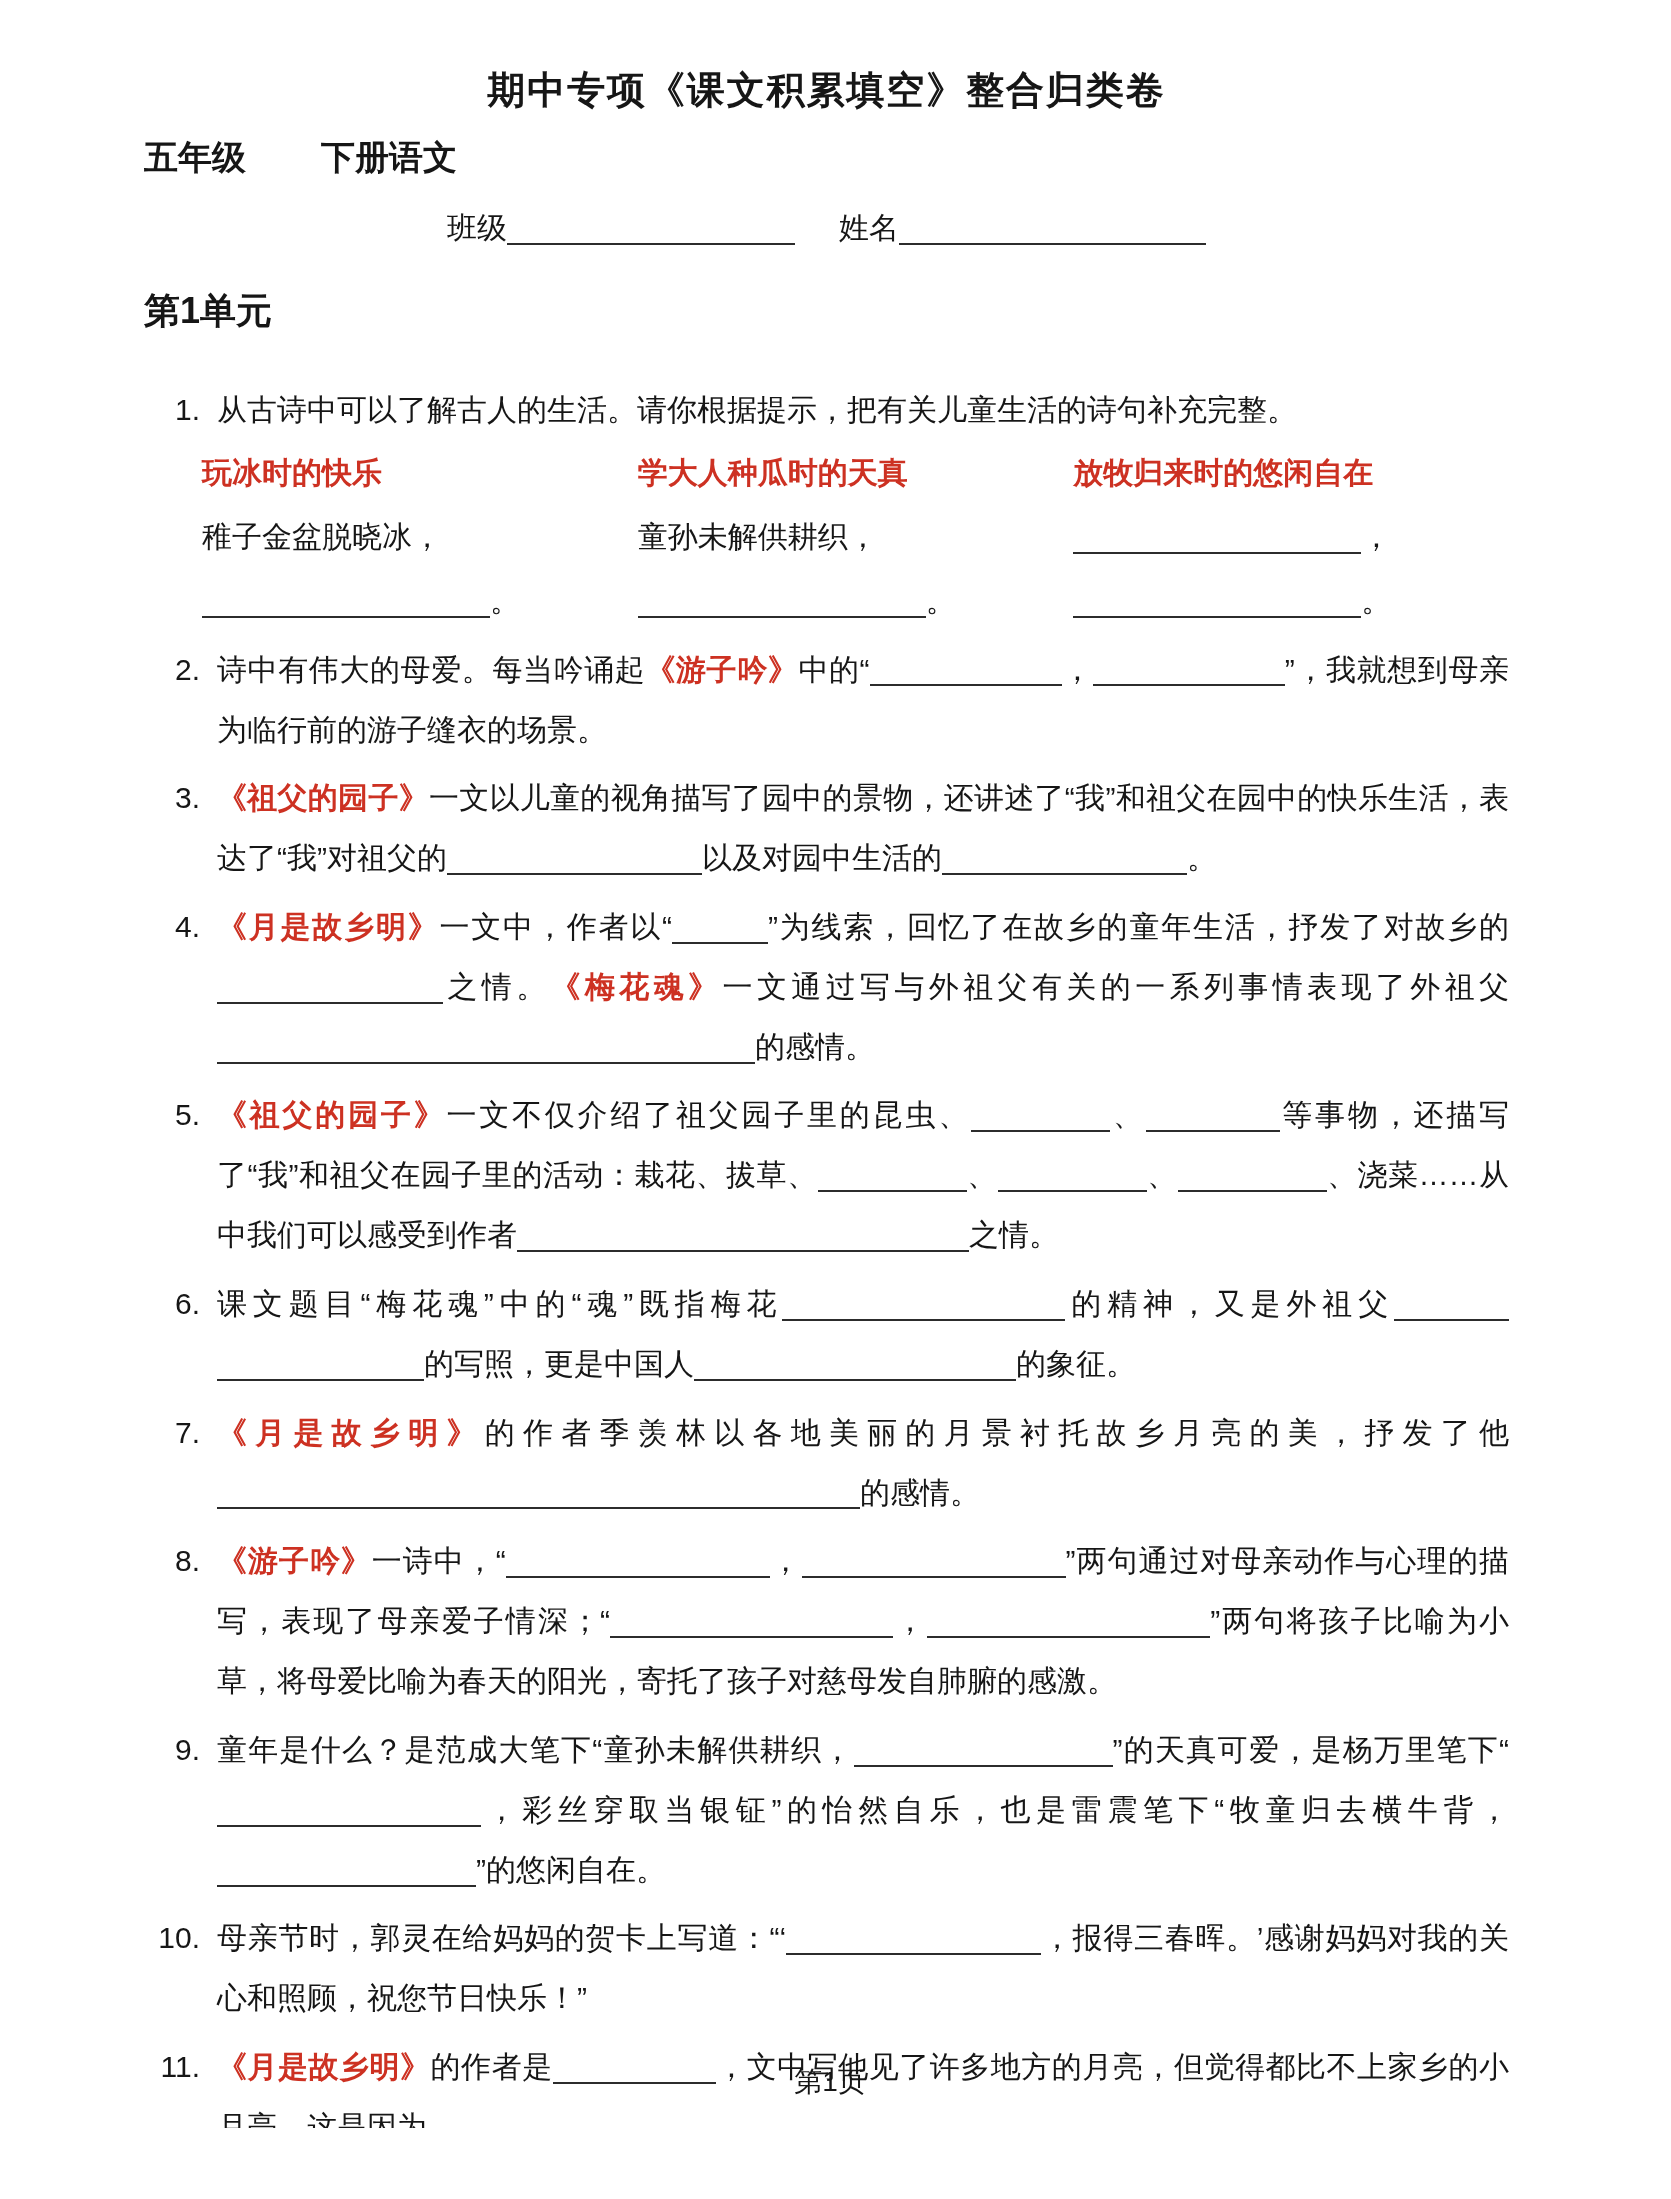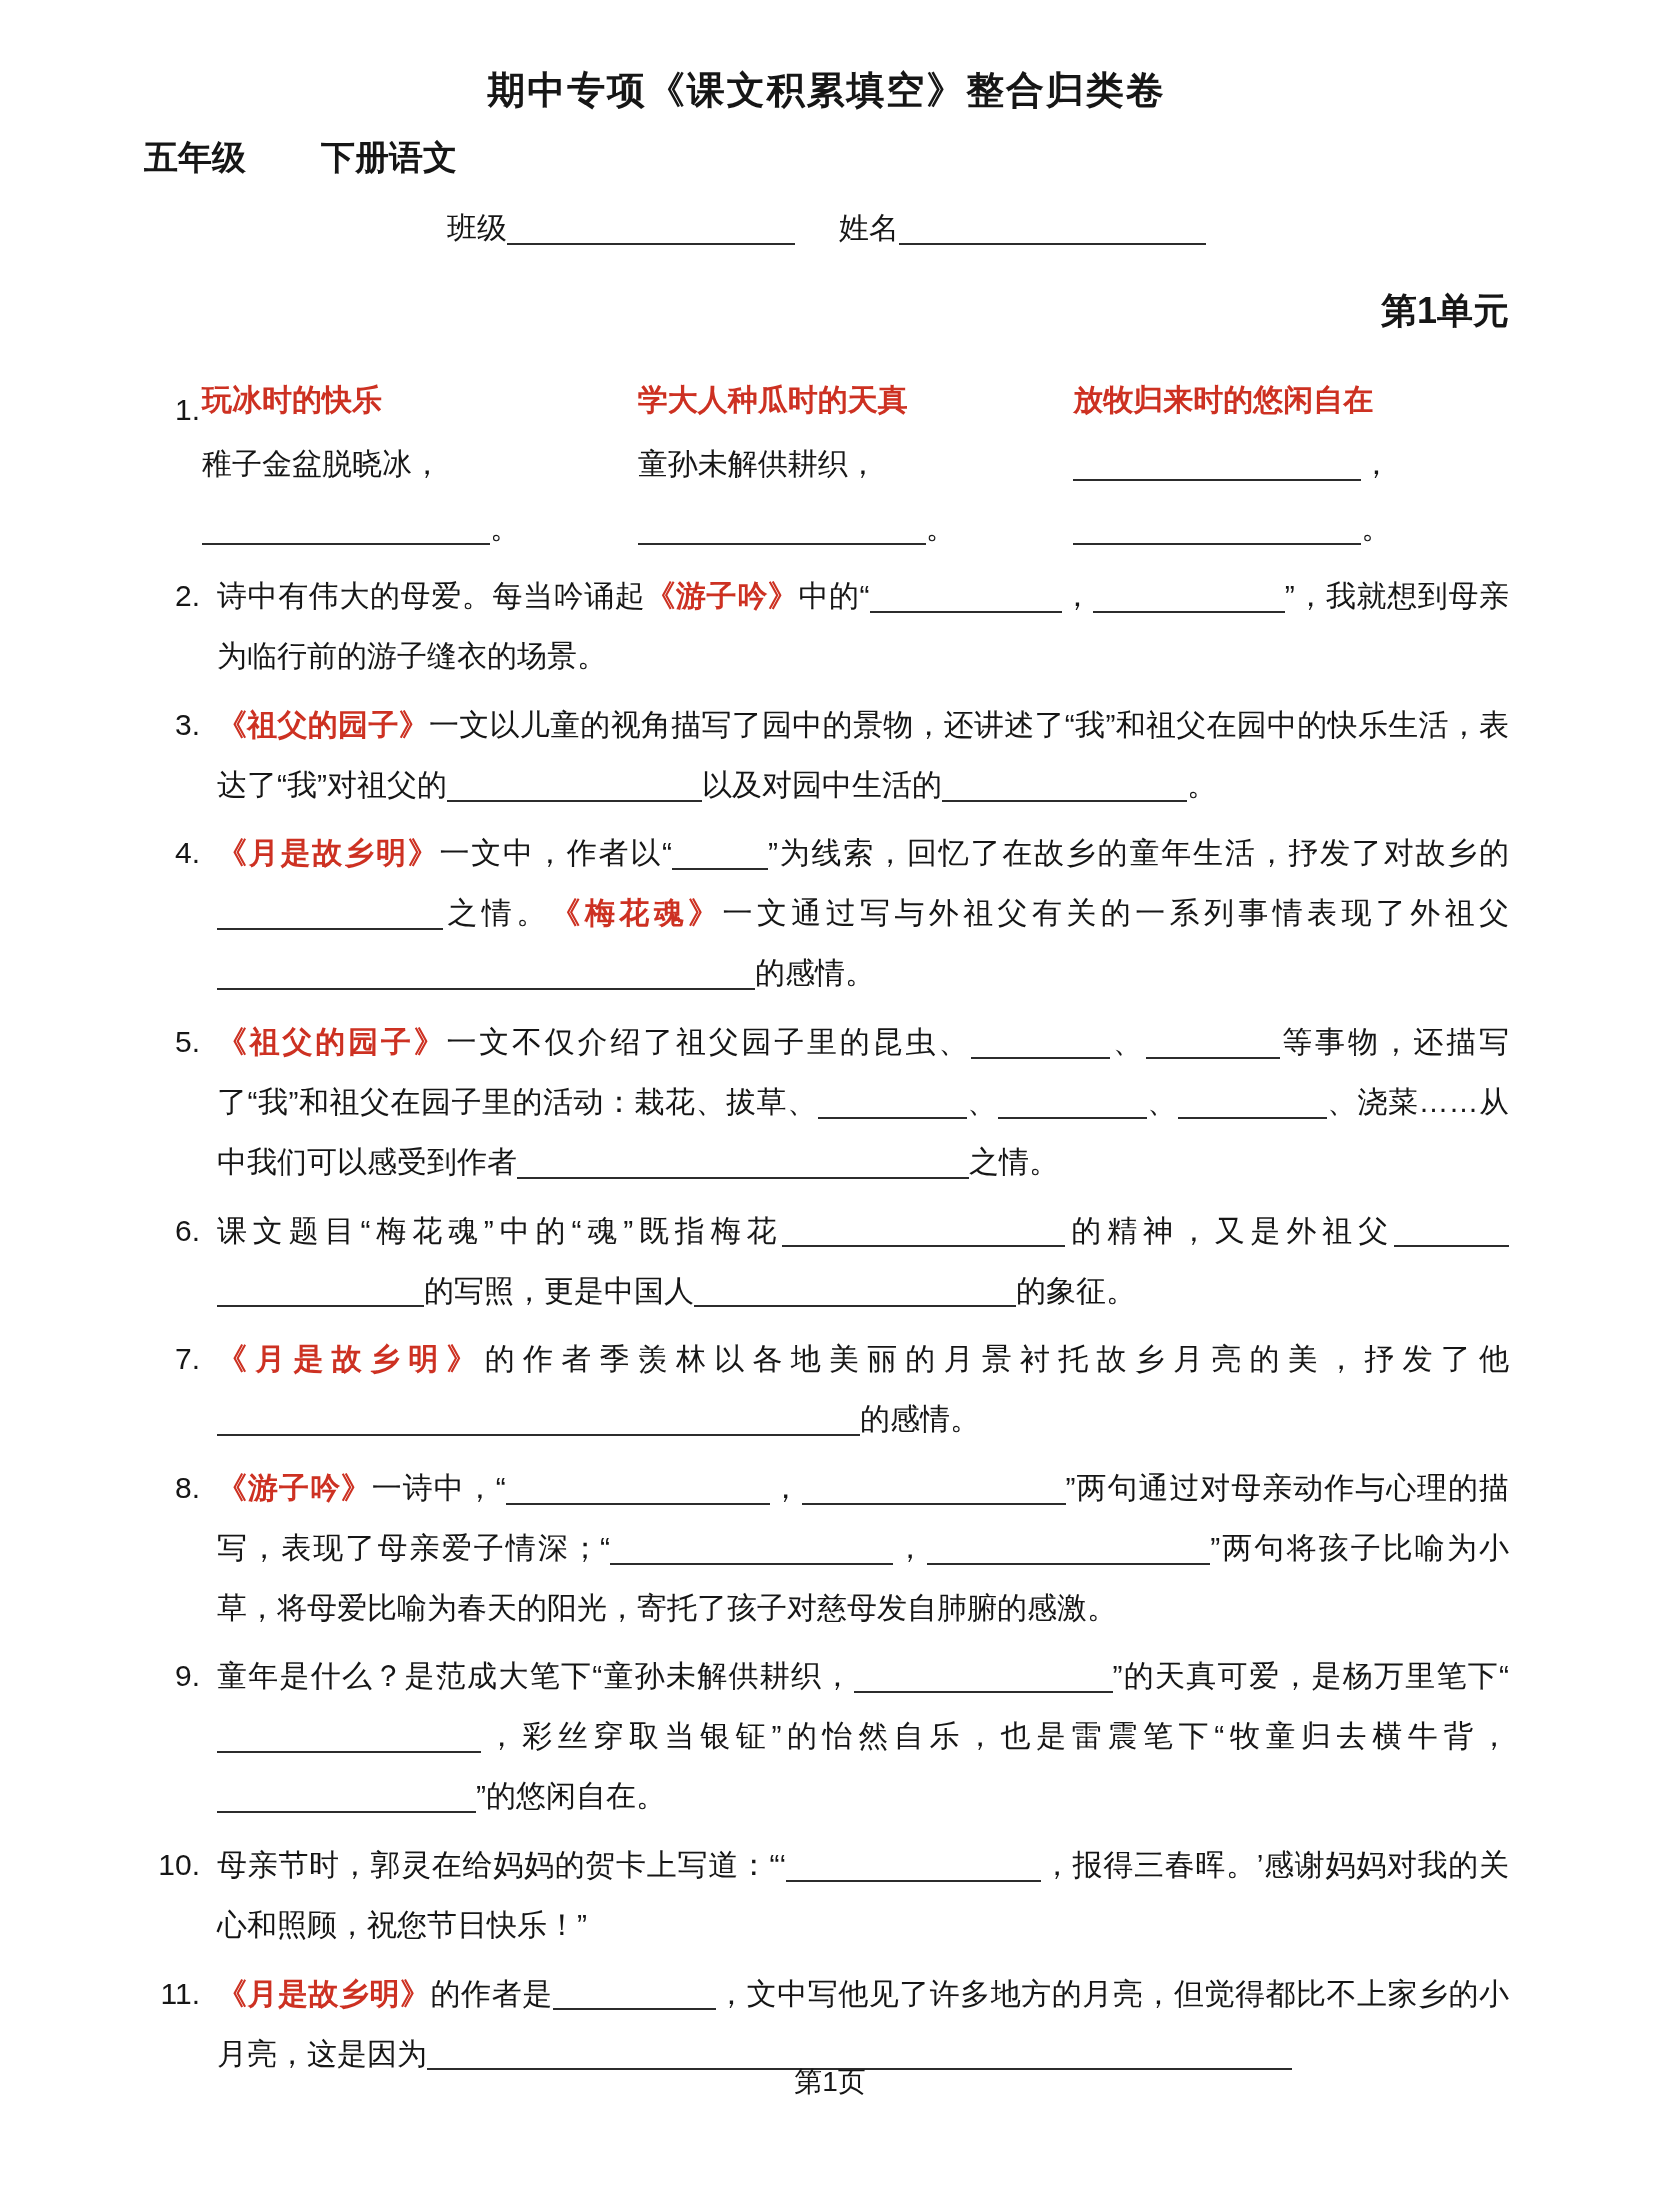--- a/index.html
+++ b/index.html
@@ -3,21 +3,21 @@
 <meta charset="utf-8">
 <style>
   html,body{margin:0;padding:0;background:#ffffff;}
   body{width:1672px;height:2199px;font-family:"Liberation Sans","DejaVu Sans",sans-serif;color:#161616;position:relative;}
   .page{box-sizing:border-box;width:1672px;height:2128px;padding:44px 163px 12px 144px;position:relative;overflow:hidden;}
   .title{text-align:center;font-size:38px;font-weight:bold;letter-spacing:1.9px;margin-top:21px;}
   .subtitle{text-align:left;font-size:34px;font-weight:bold;margin-top:19px;}
   .subtitle .gap{display:inline-block;width:75px;}
   .idline{text-align:center;font-size:30px;margin-top:27px;}
   .idline .idgap{display:inline-block;width:44px;}
-  .section{text-align:right;font-size:36px;font-weight:bold;margin:38px 0 44px;}
+  .section{text-align:left;font-size:36px;font-weight:bold;margin:38px 0 44px;}
   .blank{display:inline-block;height:0.95em;border-bottom:2.9px solid #2c2c2c;vertical-align:-6.7px;}
   .idblank-class{width:288px;}
   .idblank-name{width:307px;}
   .question{position:relative;padding-left:73px;font-size:30px;line-height:2.0;margin-bottom:8.6px;text-align:justify;}
   .qnum{position:absolute;left:0;top:0;width:56px;text-align:right;}
   .red{color:var(--accent-red,#cd3122);font-weight:bold;}
   .q1block{margin-bottom:13.4px;}
   .q1cols{display:flex;margin:13.4px 0 17.3px 58px;}
   .q1col{flex:1;}
   .q1col .hdr{color:var(--accent-red,#cd3122);font-weight:bold;font-size:30px;}
@@ -36,21 +36,21 @@
   </div>
 
   <div class="idline">
     <span>班级</span><span class="blank idblank-class"></span><span class="idgap"></span><span>姓名</span><span class="blank idblank-name"></span>
   </div>
 
   <div class="section">第1单元</div>
 
   <div class="q1block">
     <div class="question">
-      <span class="qnum">1.</span>
+      <span class="qnum">1.</span><span>从古诗中可以了解古人的生活。请你根据提示，把有关儿童生活的诗句补充完整。</span>
     </div>
     <div class="q1cols" id="q1cols">
         <div class="q1col">
           <div class="hdr">玩冰时的快乐</div>
           <div class="line"><span class="">稚子金盆脱晓冰，</span></div>
           <div class="line"><span class="blank" style="width: 288px;"></span><span class="">。</span></div>
         </div>
         <div class="q1col">
           <div class="hdr">学大人种瓜时的天真</div>
           <div class="line"><span class="">童孙未解供耕织，</span></div>

